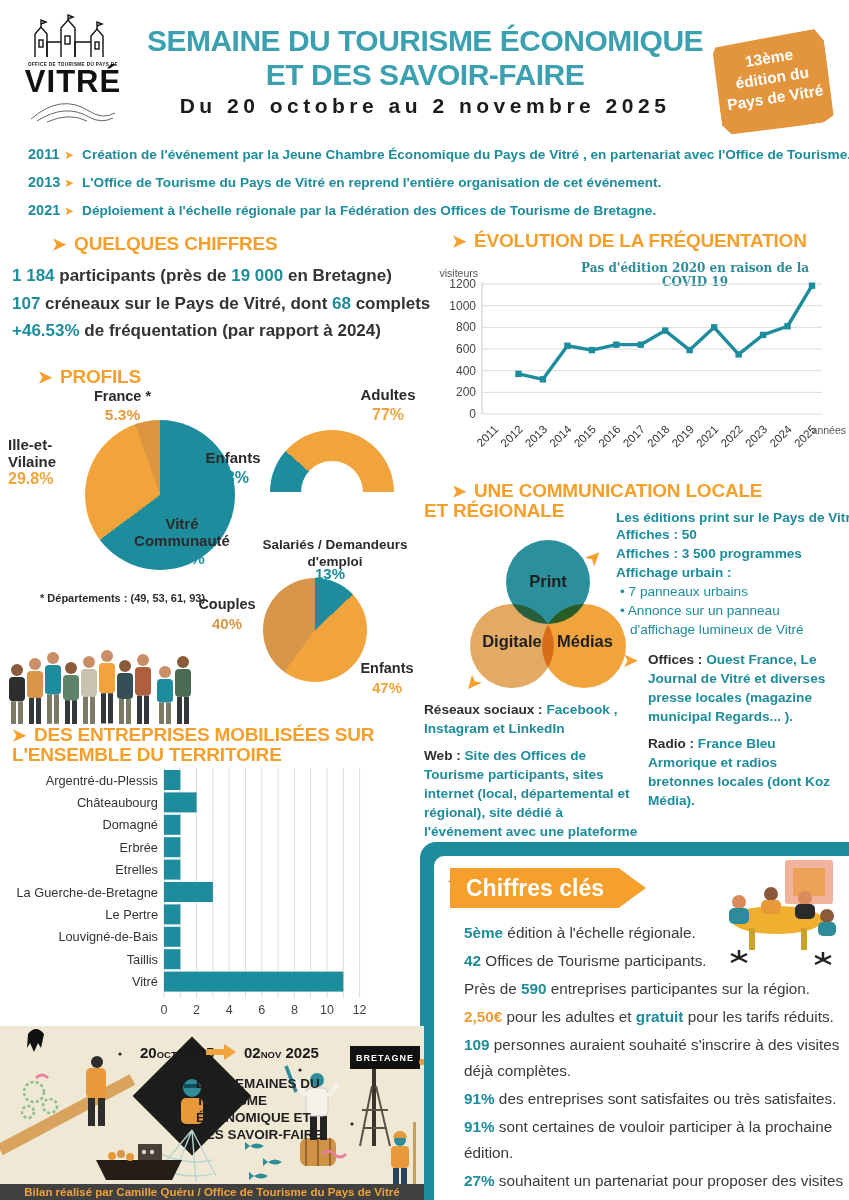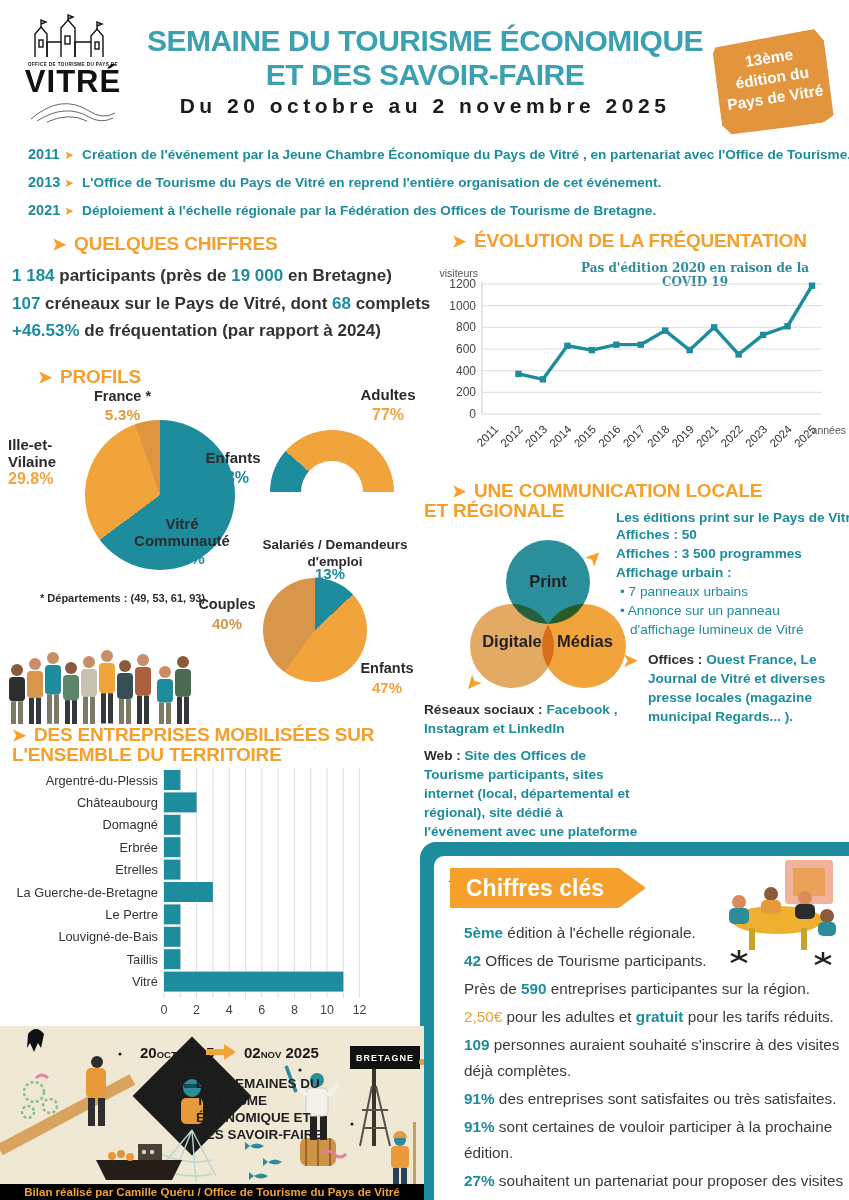--- a/index.html
+++ b/index.html
@@ -3,21 +3,21 @@
 <meta charset="utf-8">
 <style>
   *{margin:0;padding:0;box-sizing:border-box}
   html,body{width:849px;height:1200px;background:#fff;font-family:"Liberation Sans",sans-serif;overflow:hidden;position:relative}
   .abs{position:absolute}
   .c-dark{color:#333}
   .c-darkb{color:#2f2f2f;font-weight:700}
   .c-teal{color:#1d8c9c;font-weight:700}
   .c-tealr{color:#1d8c9c}
   .c-tealb{color:#1d8c9c;font-weight:700}
-  .c-orange{color:#ef9d33;font-weight:400}
+  .c-orange{color:#ef9d33;font-weight:700}
   .heading{color:#f5a02c;font-weight:700;font-size:19px;letter-spacing:-0.2px;white-space:nowrap}
   .heading .arr{margin-right:8px;font-size:17px}
   .arr{color:#f5a02c}
   
   .title-line{color:#3ba1b1;font-weight:700;font-size:30px;text-align:center;letter-spacing:-0.5px}
   .date-line{color:#1c1c1c;font-weight:700;font-size:21px;text-align:center;letter-spacing:4.5px}
   .badge{background:#e2953d;color:#fff;font-weight:700;text-align:center;transform:rotate(-9deg);border-radius:10px;clip-path:polygon(5% 3%,93% 0%,100% 14%,98% 94%,88% 100%,7% 97%,0% 86%,2% 9%);padding-top:12px;font-size:15.5px;line-height:20px}
   .logo{width:122px;text-align:center;color:#111}
   .logo-small{font-size:4.6px;font-weight:700;letter-spacing:.4px}
   .logo-name{font-size:31px;font-weight:700;letter-spacing:1px;line-height:30px}
@@ -47,21 +47,21 @@
   
   .panel{background:#1d8c9c;border-top-left-radius:16px}
   .panel-inner{position:absolute;left:14px;top:14px;right:0;bottom:0;background:#fff;border-top-left-radius:10px}
   .ribbon{position:absolute;background:#f5a02c;color:#fff;font-weight:700;font-size:23px;line-height:40px;padding-left:16px;clip-path:polygon(0 0,86% 0,100% 50%,86% 100%,0 100%)}
   .ribbon-fold{position:absolute;width:0;height:0;border-left:10px solid transparent;border-bottom:10px solid #c97f1f}
   .kf{font-size:15.3px;line-height:26px}
   .kf .kf-line{margin-bottom:2px;color:#3a3a3a}
   .kf .c-dark{color:#3a3a3a;font-weight:400}
   
   .banner{background:#efe8d5}
-  .footer{background:#000000;color:#f0a13c;font-weight:700;font-size:11.5px;text-align:center;line-height:16px}
+  .footer{background:#404040;color:#f0a13c;font-weight:700;font-size:11.5px;text-align:center;line-height:16px}
 </style>
 </head>
 <body>
 
 <div class="abs logo" style="left:12px;top:14px">
   <svg width="104" height="44" viewBox="0 0 104 44">
     <g fill="none" stroke="#111" stroke-width="1.4">
       <path d="M14 43 V20 l6-7 6 7 V43"></path>
       <path d="M40 43 V14 l7-8 7 8 V43"></path>
       <path d="M70 43 V22 l6-7 6 7 V43"></path>
@@ -257,20 +257,21 @@
   <div class="bullet-row"><span>•</span> <span>Annonce sur un panneau d'affichage lumineux  de Vitré</span></div>
 </div>
 
 <div class="abs" style="left:424px;top:700px;width:218px">
   <div class="comm-line" style="margin-bottom:8px"><span class="c-darkb">Réseaux sociaux :</span><span class="c-tealr">  Facebook , Instagram et LinkedIn</span></div>
   <div class="comm-line"><span class="c-darkb">Web :</span><span class="c-tealr"> Site des Offices de Tourisme participants, sites internet (local, départemental et régional), site dédié à l'événement avec une plateforme de réservation en ligne.</span></div>
 </div>
 
 <div class="abs" style="left:648px;top:650px;width:198px">
   <div class="comm-line" style="margin-bottom:8px"><span class="c-darkb">Offices :</span><span class="c-tealr"> Ouest France, Le Journal de Vitré et diverses presse locales (magazine municipal Regards... ).</span></div>
+  <div class="comm-line"><span class="c-darkb">Radio :</span><span class="c-tealr"> France Bleu Armorique et radios bretonnes locales (dont Koz Média).</span></div>
 </div>
 
 <div class="abs heading" style="left:12px;top:724px"><span class="arr">➤</span><span>DES ENTREPRISES MOBILISÉES SUR</span></div>
 <div class="abs heading" style="left:12px;top:744px">L'ENSEMBLE DU TERRITOIRE</div>
 <svg id="bar-chart" class="abs" style="left:8px;top:766px" width="404" height="252" viewBox="0 0 404 252">
     <line x1="156" y1="2" x2="156" y2="232" stroke="#ddd" stroke-width="1"></line>
     <text x="156" y="248" text-anchor="middle" font-size="12.5" fill="#444">0</text>
     <line x1="172.3" y1="2" x2="172.3" y2="232" stroke="#ddd" stroke-width="1"></line>
     <line x1="188.6" y1="2" x2="188.6" y2="232" stroke="#ddd" stroke-width="1"></line>
     <text x="188.6" y="248" text-anchor="middle" font-size="12.5" fill="#444">2</text>

